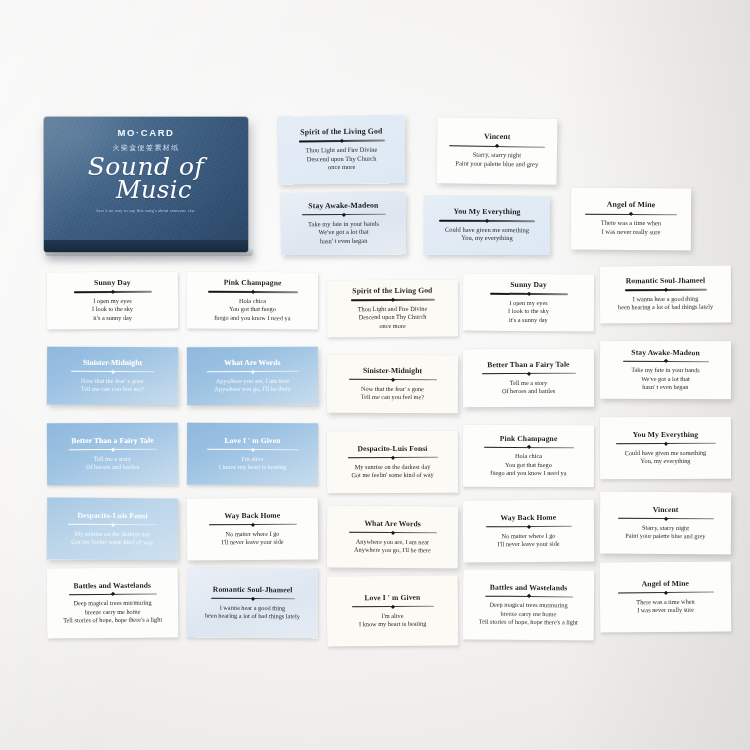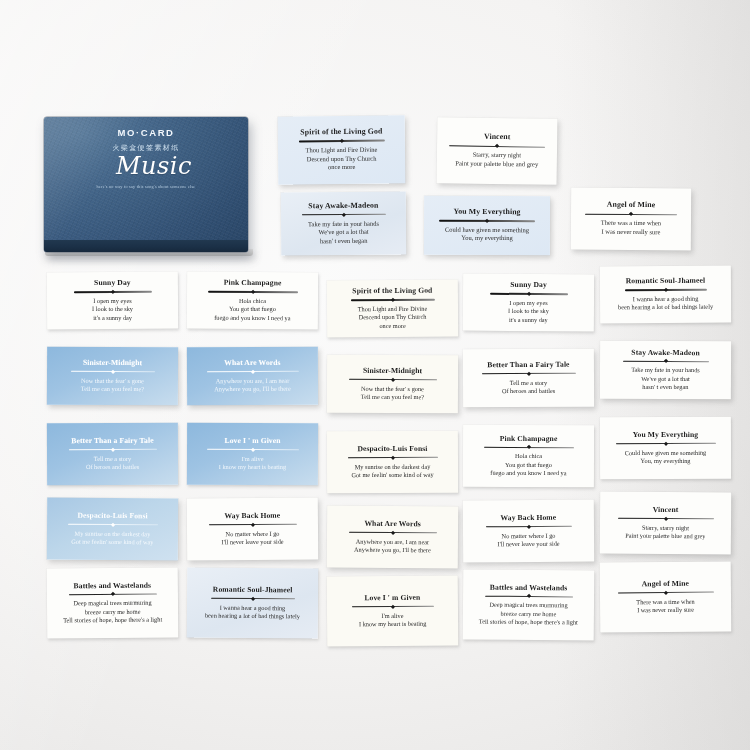--- a/index.html
+++ b/index.html
@@ -157,20 +157,21 @@
 <div id="backdrop"></div>
 
 <div id="boxedge"></div>
 <div id="box">
   <div class="grain"></div>
   <div class="sheen"></div>
   <div class="inner">
     <div id="brand">MO·CARD</div>
     <div id="cnsub">火柴盒便签素材纸</div>
     <div id="script">
+      <span>Sound of</span>
       <span class="l2">Music</span>
     </div>
     <div id="tagline">here's no way to say this song's about someone else</div>
   </div>
   <div id="boxlip"></div>
 </div>
 
 <div id="loose-cards">
     <div class="card icy sh2" style="left: 278px; top: 116px; width: 127px; height: 68px; transform: rotate(-0.6deg);">
       <div class="title" style="font-size: 7.8px;">Spirit of the Living God</div>

